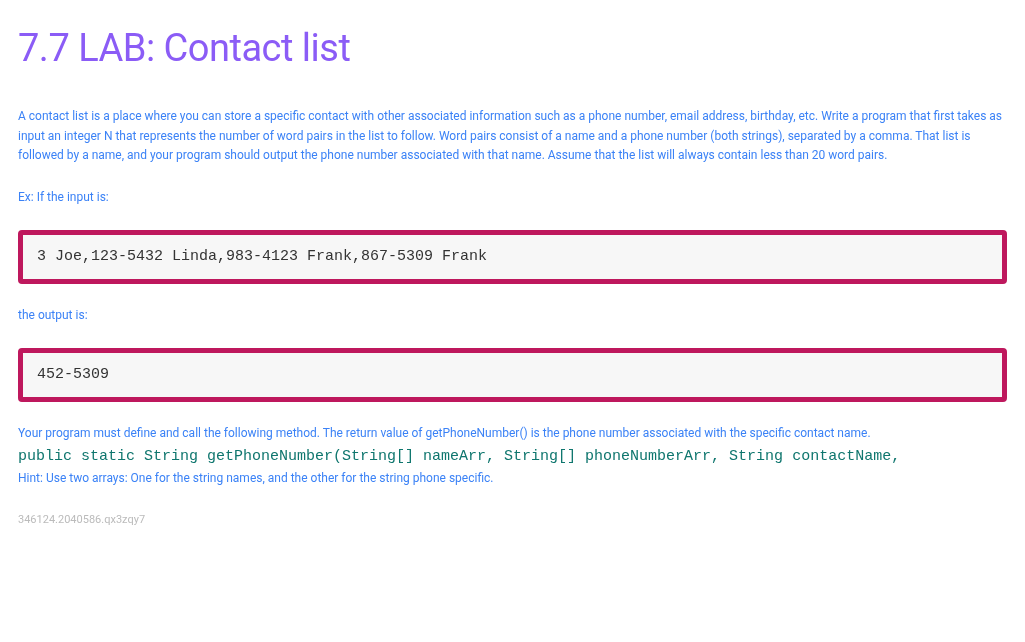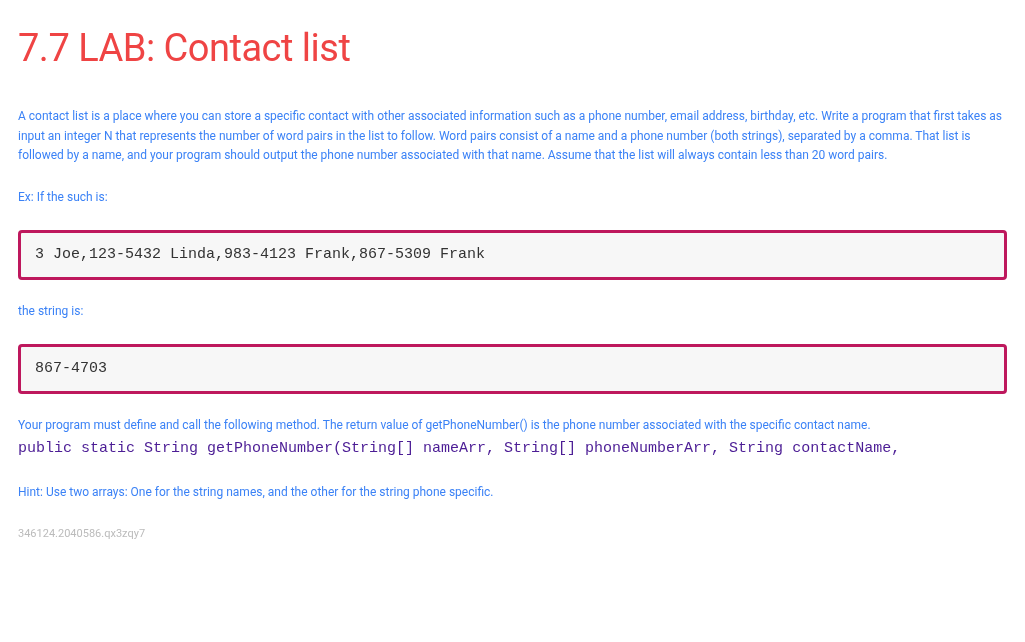--- a/index.html
+++ b/index.html
@@ -12,73 +12,72 @@
       background: #ffffff;
       color: #444444;
       padding: 18px;
       font-size: 16px;
       line-height: 1.6;
       width: 1025px;
     }
     h1 {
       font-size: 38px;
       font-weight: 400;
-      color: #ef4444;
+      color: #8b5cf6;
       margin-bottom: 28px;
       letter-spacing: -0.5px;
     }
     p {
       margin-bottom: 22px;
       color: #3b82f6;
       font-size: 12px;
       line-height: 1.65;
     }
     pre {
       background: #f7f7f7;
-      border: 3px solid #be185d;
+      border: 5px solid #be185d;
       border-radius: 4px;
       padding: 10px 14px;
       margin-bottom: 22px;
       font-family: "Courier New", Courier, monospace;
       font-size: 15px;
       color: #333333;
       overflow-x: auto;
     }
     .mono {
       font-family: "Courier New", Courier, monospace;
       font-size: 15px;
-      color: #4c1d95;
+      color: #0f766e;
     }
     .footer-code {
       font-size: 11px;
       color: #bbbbbb;
       margin-top: 14px;
     }
     .signature-block {
-      margin-bottom: 22px;
     }
     .signature-line {
       display: block;
       line-height: 1.7;
     }
   </style>
 </head>
 <body>
 
 <h1>7.7 LAB: Contact list</h1>
 
 <p>A contact list is a place where you can store a specific contact with other associated information such as a phone number, email address, birthday, etc. Write a program that first takes as input an integer N that represents the number of word pairs in the list to follow. Word pairs consist of a name and a phone number (both strings), separated by a comma. That list is followed by a name, and your program should output the phone number associated with that name. Assume that the list will always contain less than 20 word pairs.</p>
 
-<p>Ex: If the such is:</p>
+<p>Ex: If the input is:</p>
 
 <pre>3 Joe,123-5432 Linda,983-4123 Frank,867-5309 Frank</pre>
 
-<p>the string is:</p>
+<p>the output is:</p>
 
-<pre>867-4703</pre>
+<pre>452-5309</pre>
 
 <div class="signature-block">
   <p style="margin-bottom:0">Your program must define and call the following method. The return value of getPhoneNumber() is the phone number associated with the specific contact name.</p>
   <span class="mono signature-line">public static String getPhoneNumber(String[] nameArr, String[] phoneNumberArr, String contactName,</span>
 </div>
 
 <p>Hint: Use two arrays: One for the string names, and the other for the string phone specific.</p>
 
 <div class="footer-code">346124.2040586.qx3zqy7</div>
 

